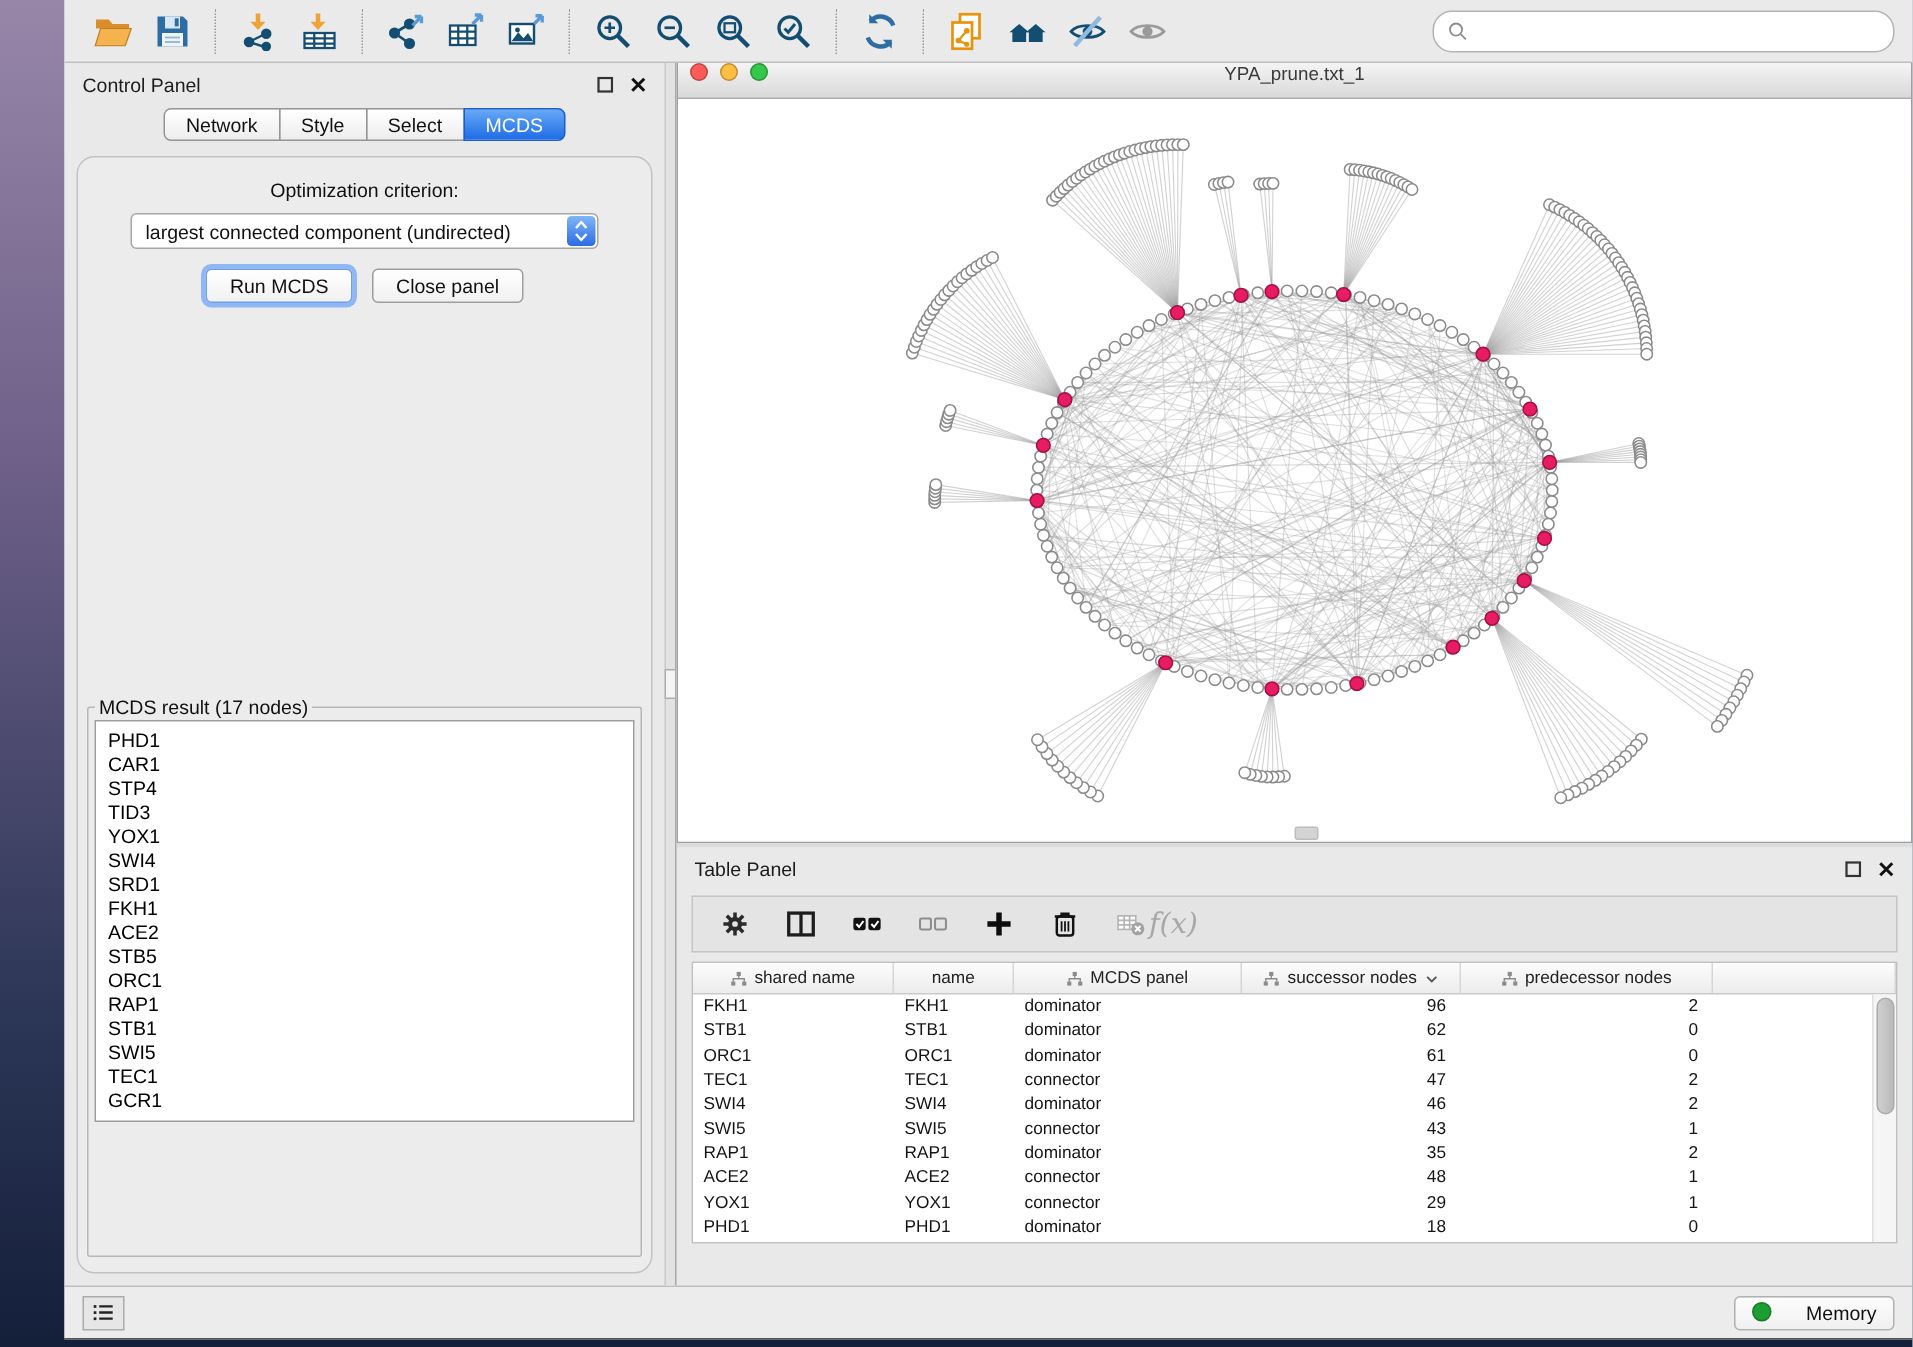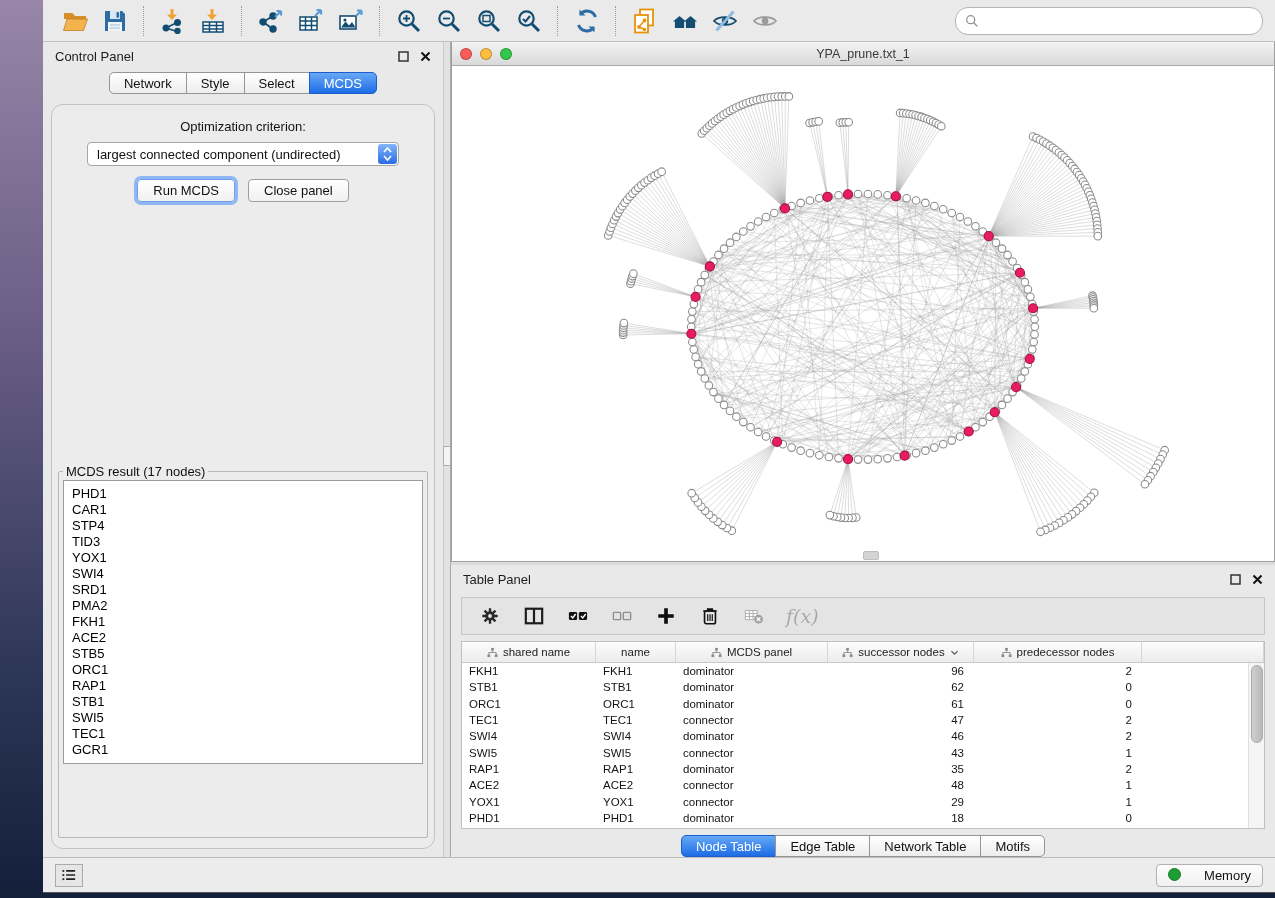--- a/index.html
+++ b/index.html
@@ -45,31 +45,31 @@
   .result-fieldset{margin:0 6px 10px;height:374px;flex:0 0 auto;border:1px solid #b7b7b7;border-radius:2px;padding:1px 4px 6px;box-sizing:border-box;display:flex;flex-direction:column;margin-top:auto;justify-content:center;}
   .result-fieldset legend{font-size:13px;color:#111;padding:0 3px;}
   .result-list{flex:1;background:#fff;border:1px solid #9d9d9d;overflow:hidden;padding:5px 8px;font-size:13px;line-height:16px;color:#000;}
   .mcds-item{height:16px;cursor:default;}
   
   .vdivider{width:6px;flex:0 0 6px;background:#e2e2e2;border-left:1px solid #c9c9c9;border-right:1px solid #a9a9a9;position:relative;}
   .vdivider .grab{position:absolute;left:-1px;right:-1px;top:404px;height:18px;background:#f4f4f4;border:1px solid #adadad;}
   
   .rightcol{flex:1;display:flex;flex-direction:column;min-width:0;min-height:0;}
   .netwin{height:519px;flex:0 0 519px;display:flex;flex-direction:column;border:1px solid #9f9f9f;border-top:none;min-width:0;}
-  .titlebar{height:23px;flex:0 0 23px;background:linear-gradient(#f4f4f4,#d9d9d9);border-bottom:1px solid #ababab;display:flex;align-items:center;position:relative;padding:0 8px;}
+  .titlebar{height:23px;flex:0 0 23px;background:linear-gradient(#f4f4f4,#d9d9d9);border-bottom:1px solid #ababab;display:flex;position:relative;padding:0 8px;}
   .lights{display:flex;gap:8px;}
   .light{width:12px;height:12px;border-radius:50%;border:0.5px solid rgba(0,0,0,.25);box-sizing:border-box;}
   .net-title{position:absolute;left:0;right:0;text-align:center;font-size:12.5px;color:#3a3a3a;pointer-events:none;}
   .canvas{flex:1;background:#fff;position:relative;min-height:0;}
   .canvas svg.net{width:100%;height:100%;display:block;}
   .hscroll-thumb{position:absolute;bottom:1px;left:50%;width:14px;height:7px;background:#d4d4d4;border:1px solid #bdbdbd;border-radius:2px;}
   .hgap{height:3px;flex:0 0 3px;background:#dcdcdc;}
   
   .tpanel{flex:1;background:#e9e9e9;display:flex;flex-direction:column;min-height:0;}
-  .tp-toolbar{height:36px;flex:0 0 36px;margin:6px 10px 0;border:1px solid #c6c6c6;background:#e4e4e4;display:flex;align-items:center;gap:20px;padding:0 16px;}
+  .tp-toolbar{height:36px;flex:0 0 36px;margin:6px 10px 0;border:1px solid #c6c6c6;background:#e4e4e4;display:flex;align-items:center;padding:0 16px;}
   .tp-btn{border:none;background:transparent;padding:0;width:24px;height:24px;display:flex;align-items:center;justify-content:center;cursor:pointer;}
   .tp-btn svg{width:20px;height:20px;}
   .fx{font-family:"DejaVu Serif",serif;font-style:italic;font-size:19px;color:#a8a8a8;}
   .tablewrap{margin:6px 10px 0;height:186px;flex:0 0 186px;background:#fff;border:1px solid #bfbfbf;position:relative;overflow:hidden;display:flex;flex-direction:column;}
   .thead{height:20px;flex:0 0 20px;display:flex;background:linear-gradient(#fcfcfc,#ececec);border-bottom:1px solid #c9c9c9;font-size:11.5px;color:#222;}
   .th{display:flex;align-items:center;justify-content:center;gap:5px;border-right:1px solid #d6d6d6;box-sizing:border-box;}
   .th svg.colicon{width:11px;height:11px;}
   .th svg.sorticon{width:9px;height:7px;}
   .tbody{flex:1;overflow:hidden;}
   .trow{display:flex;height:16.3px;font-size:11.5px;color:#141414;align-items:center;}
@@ -289,21 +289,20 @@
         <fieldset class="result-fieldset">
           <legend>MCDS result (17 nodes)</legend>
           <div class="result-list">
               <div class="mcds-item">PHD1</div>
               <div class="mcds-item">CAR1</div>
               <div class="mcds-item">STP4</div>
               <div class="mcds-item">TID3</div>
               <div class="mcds-item">YOX1</div>
               <div class="mcds-item">SWI4</div>
               <div class="mcds-item">SRD1</div>
-              <div class="mcds-item">PMA2</div>
               <div class="mcds-item">FKH1</div>
               <div class="mcds-item">ACE2</div>
               <div class="mcds-item">STB5</div>
               <div class="mcds-item">ORC1</div>
               <div class="mcds-item">RAP1</div>
               <div class="mcds-item">STB1</div>
               <div class="mcds-item">SWI5</div>
               <div class="mcds-item">TEC1</div>
               <div class="mcds-item">GCR1</div>
             </div>
@@ -1353,28 +1352,20 @@
                 <div class="td c2">dominator</div>
                 <div class="td c3">18</div>
                 <div class="td c4">0</div>
                 <div class="td c5"></div>
               </div>
             </div>
           <div class="vscroll">
               <div class="thumb"></div>
             </div>
         </div>
-        <div class="tp-tabs">
-          <div class="seg">
-            <button class="active">Node Table</button>
-            <button>Edge Table</button>
-            <button>Network Table</button>
-            <button>Motifs</button>
-          </div>
-        </div>
       </div>
     </div>
   </div>
 
   <div class="statusbar">
     <button class="list-btn">
       <svg viewBox="0 0 22 22">
           <g stroke="#222" stroke-width="2">
             <path d="M7.5 6h11M7.5 11h11M7.5 16h11"></path>
           </g>

